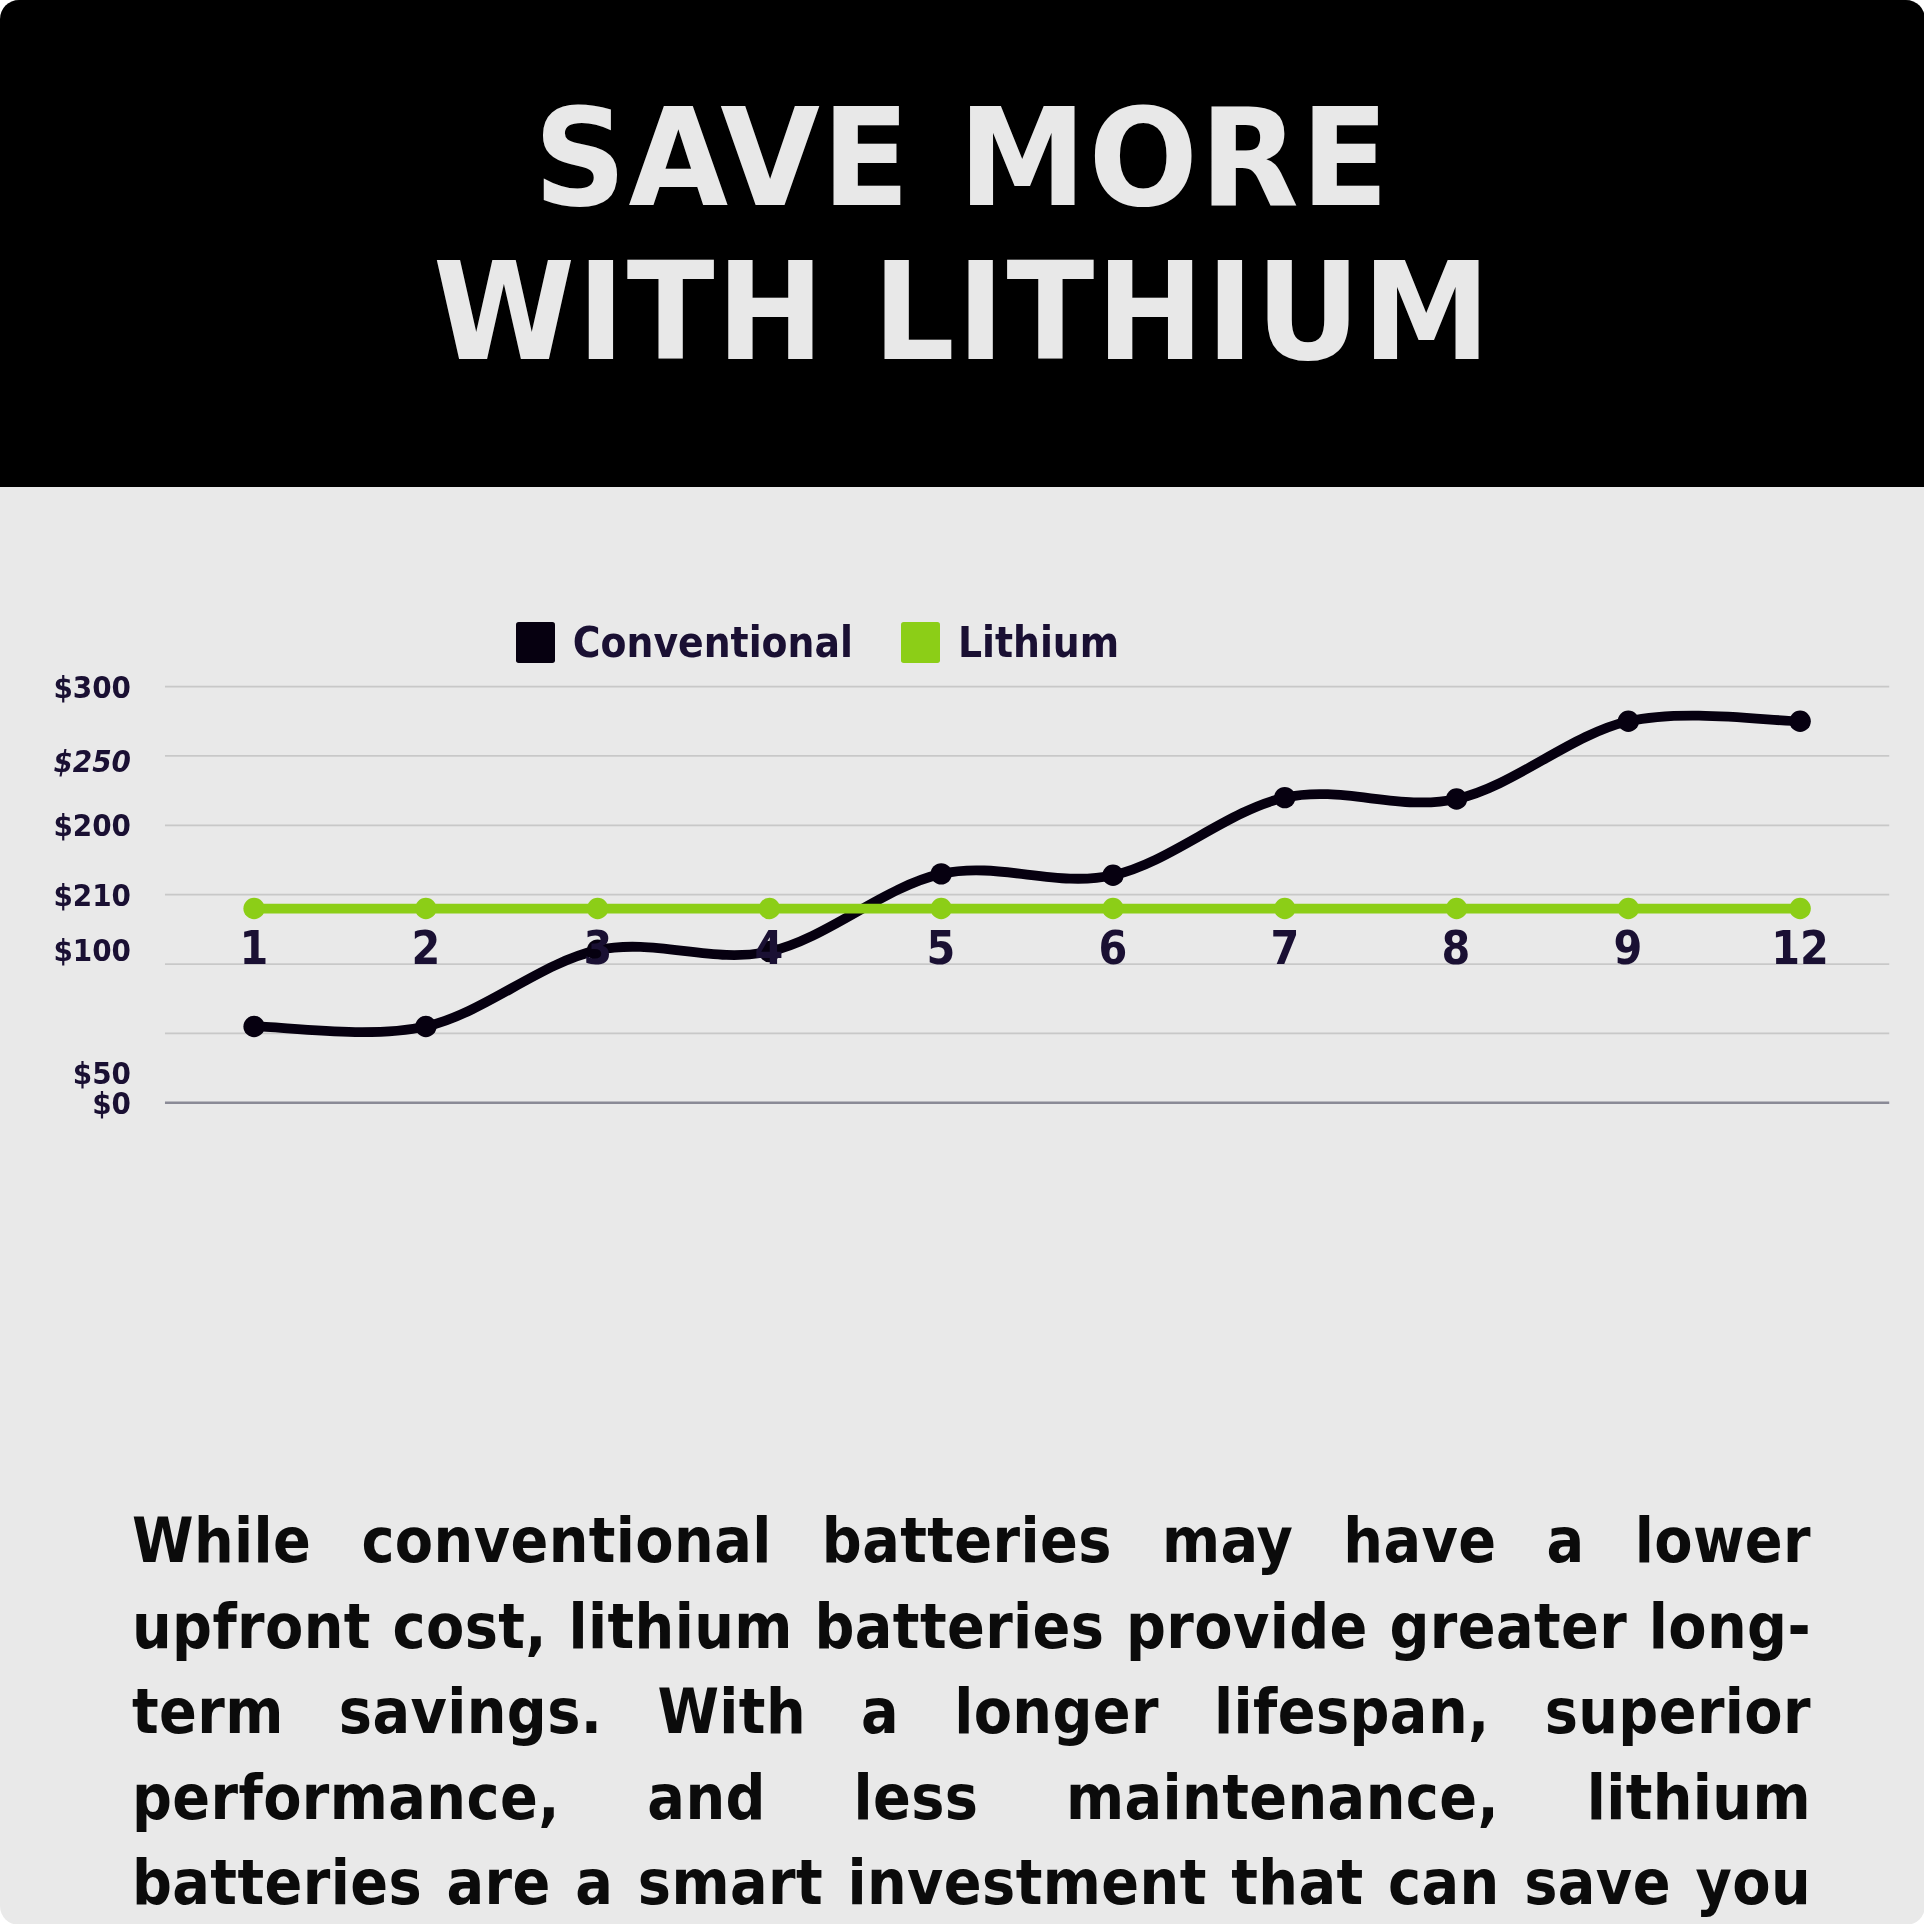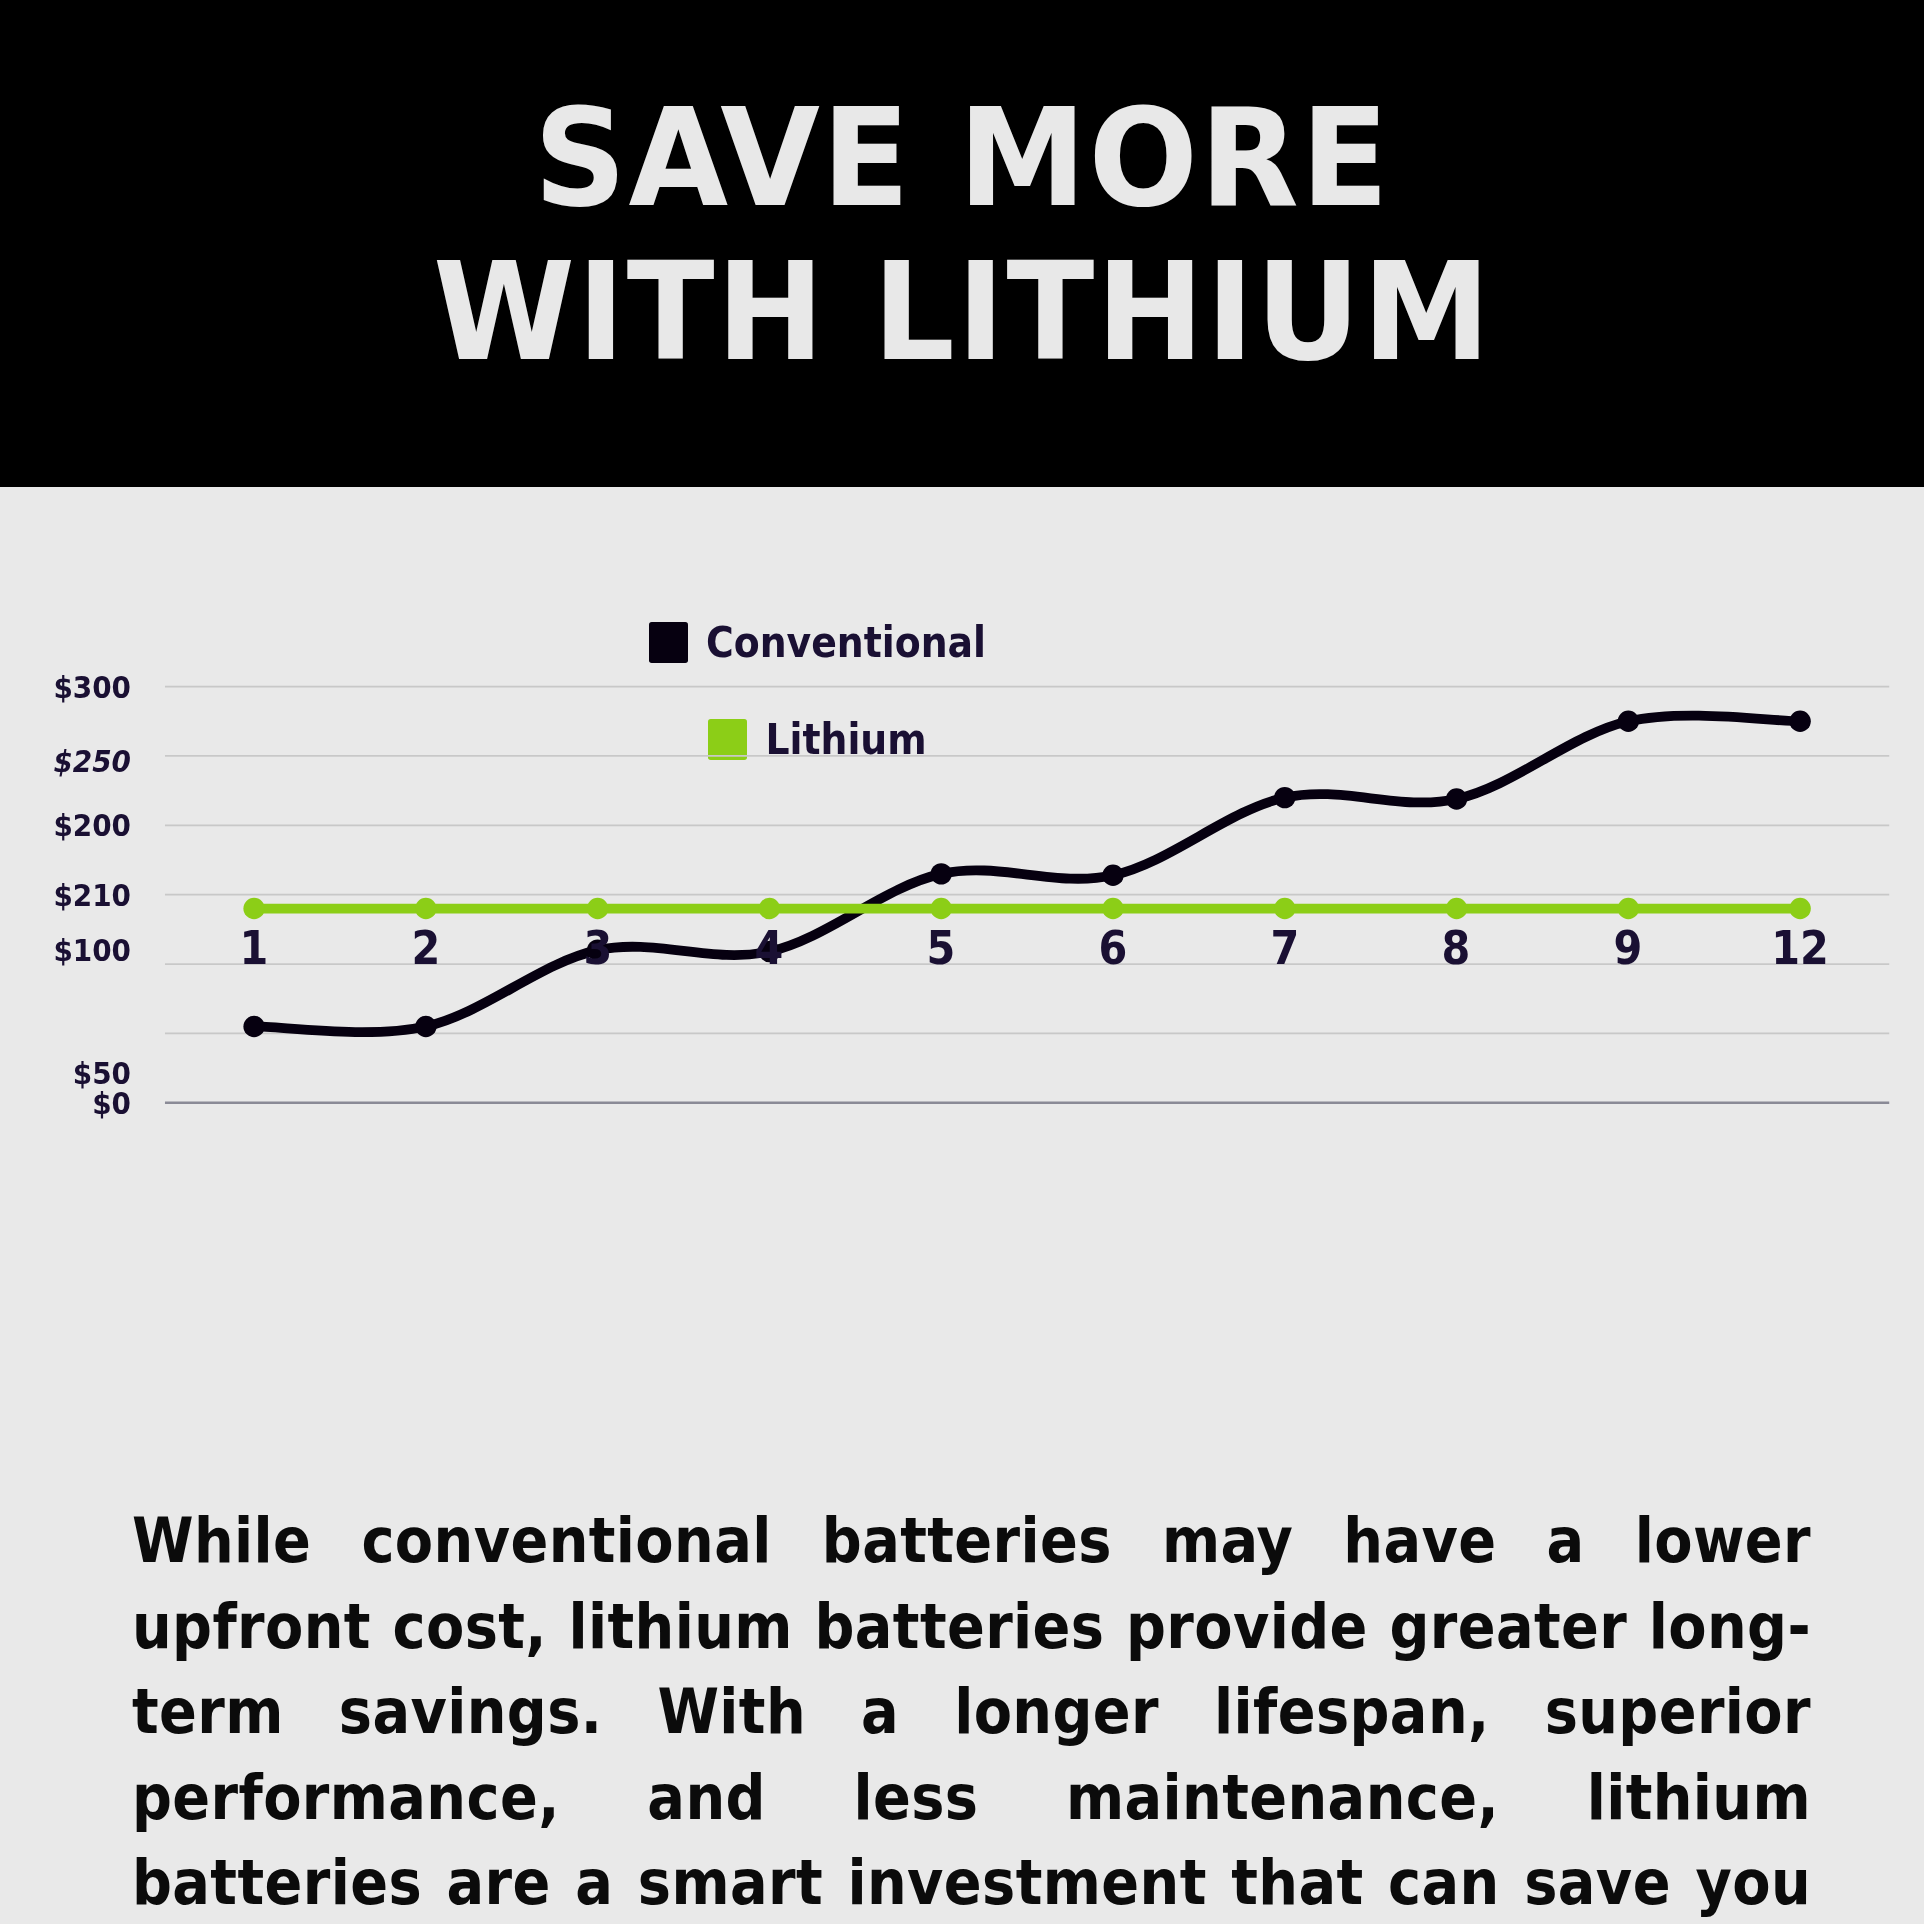--- a/index.html
+++ b/index.html
@@ -12,20 +12,21 @@
     height: 1925px;
     font-family: "Liberation Sans", sans-serif;
     overflow: hidden;
   }
   #poster {
     position: relative;
     width: 1925px;
     height: 1925px;
     background: #E9E9E9;
     overflow: hidden;
+    border-radius: 19px;
   }
 
   
   .header-band {
     position: absolute;
     left: 0;
     top: 0;
     width: 1925px;
     height: 487px;
     background: #000000;
@@ -64,21 +65,20 @@
   
   .legend {
     position: absolute;
     left: 0;
     top: 131px;
     width: 1635px;
     display: flex;
     justify-content: center;
     align-items: center;
     gap: 48px;
-    flex-direction: column;
   }
   .legend-item {
     display: flex;
     align-items: center;
     gap: 18px;
   }
   .legend-swatch {
     width: 39px;
     height: 41px;
     border-radius: 2.7px;

